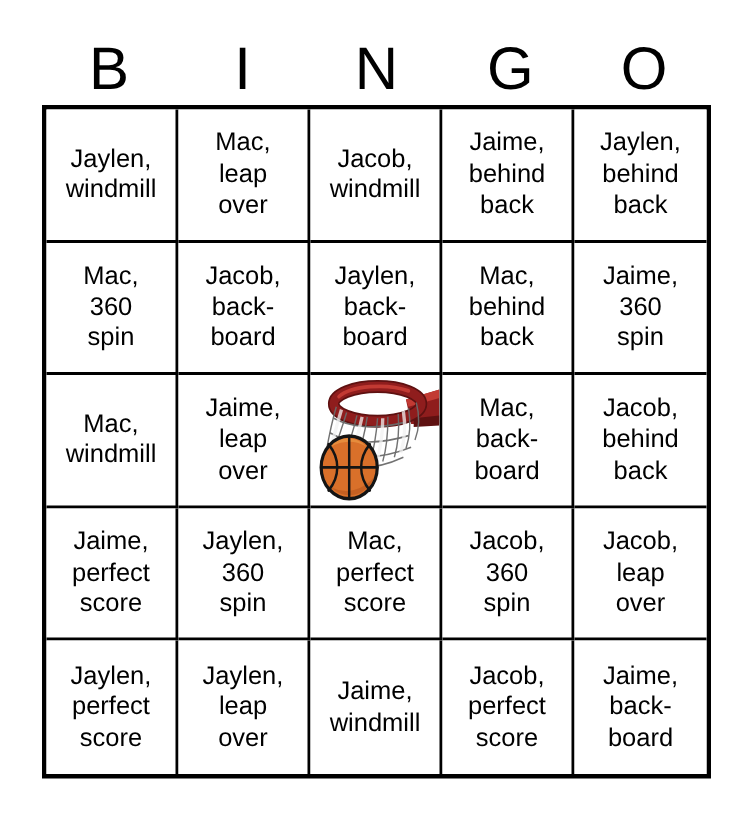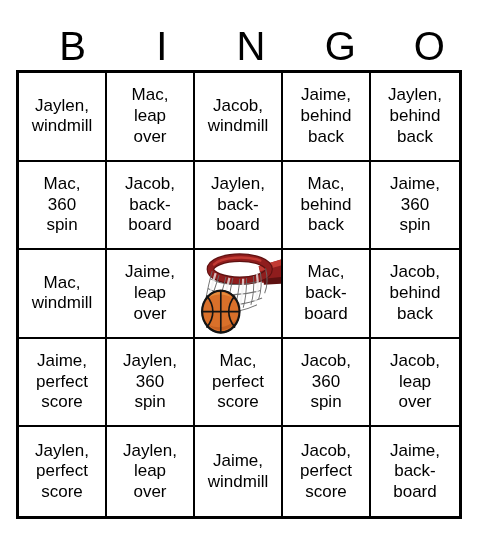--- a/index.html
+++ b/index.html
@@ -41,21 +41,21 @@
     font-size: 40px;
     font-weight: 400;
     line-height: 1;
     letter-spacing: 0;
     color: #000000;
   }
 
   
   #grid {
     position: absolute;
-    left: 16px;
+    left: 28px;
     top: 70px;
     width: 446px;
     height: 449px;
     border: 3px solid #000000;
     display: grid;
     grid-template-columns: repeat(5, 1fr);
     grid-template-rows: repeat(5, 1fr);
     background: #ffffff;
   }
 

